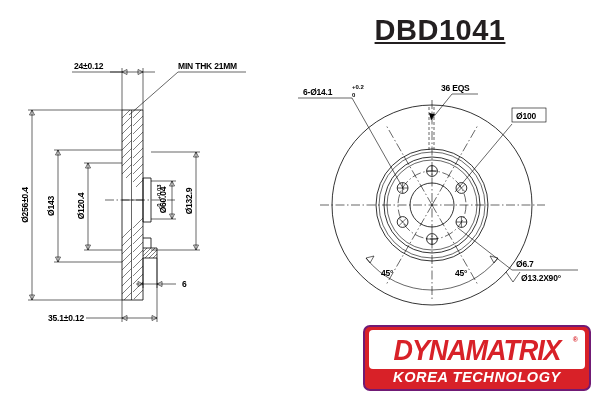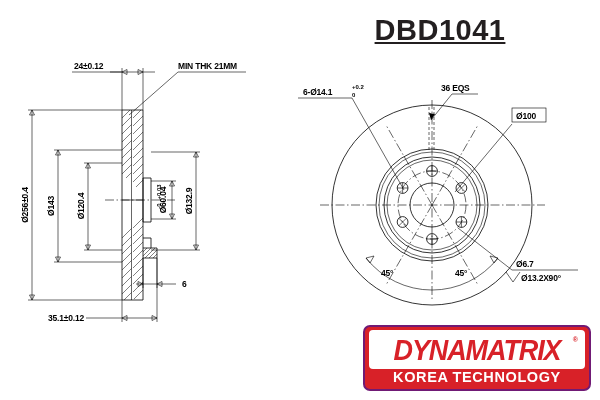--- a/index.html
+++ b/index.html
@@ -111,20 +111,21 @@
   .logo-sub {
     position: absolute;
     left: 0; right: 0;
     bottom: 4px;
     text-align: center;
     font-family: "Liberation Sans", sans-serif;
     font-size: 14.5px;
     font-weight: bold;
     color: #ffffff;
     letter-spacing: 0.6px;
+    font-style: italic;
   }
 </style>
 </head>
 <body>
 
 <div id="root">
 
   <div class="part-title">DBD1041</div>
 
   <svg class="drawing" viewBox="0 0 600 400">

